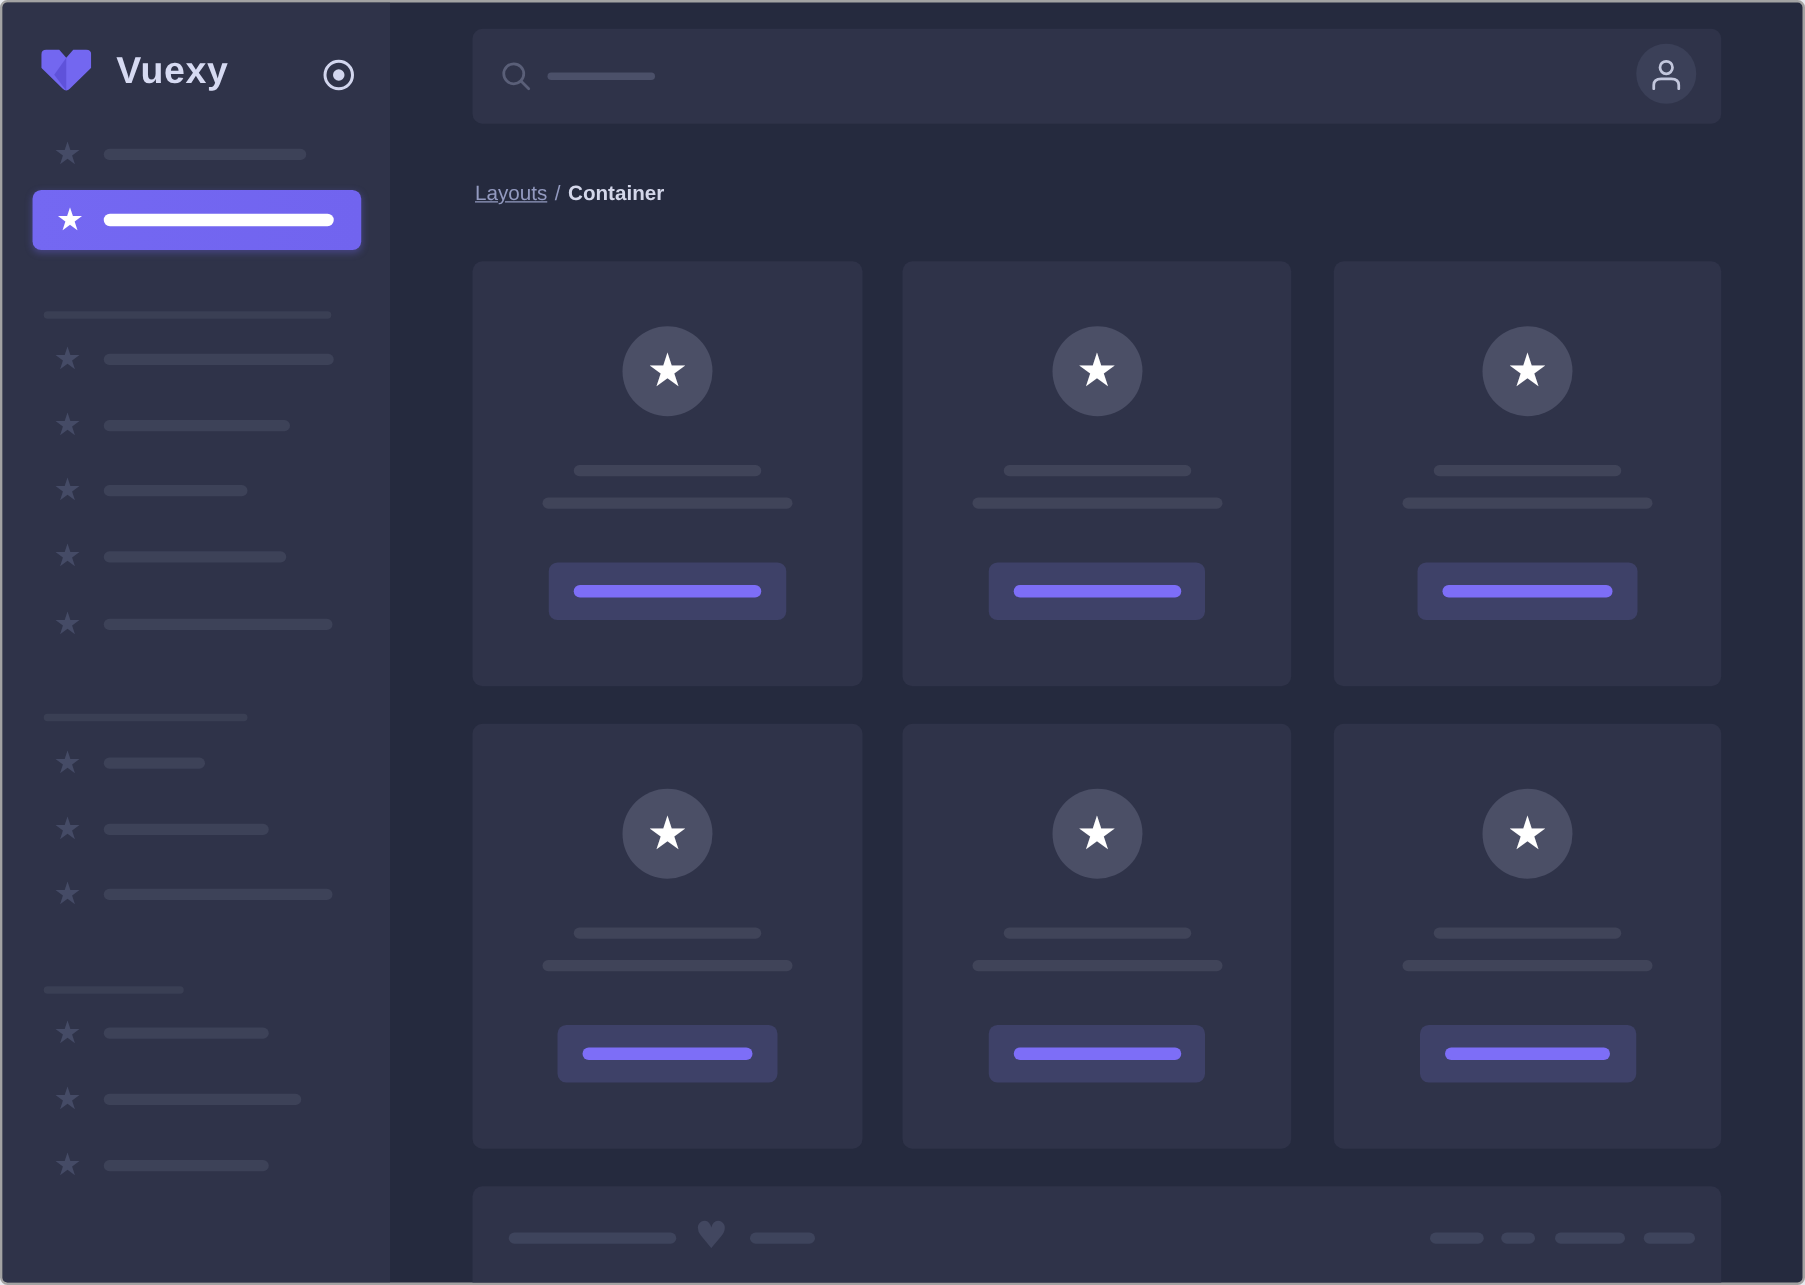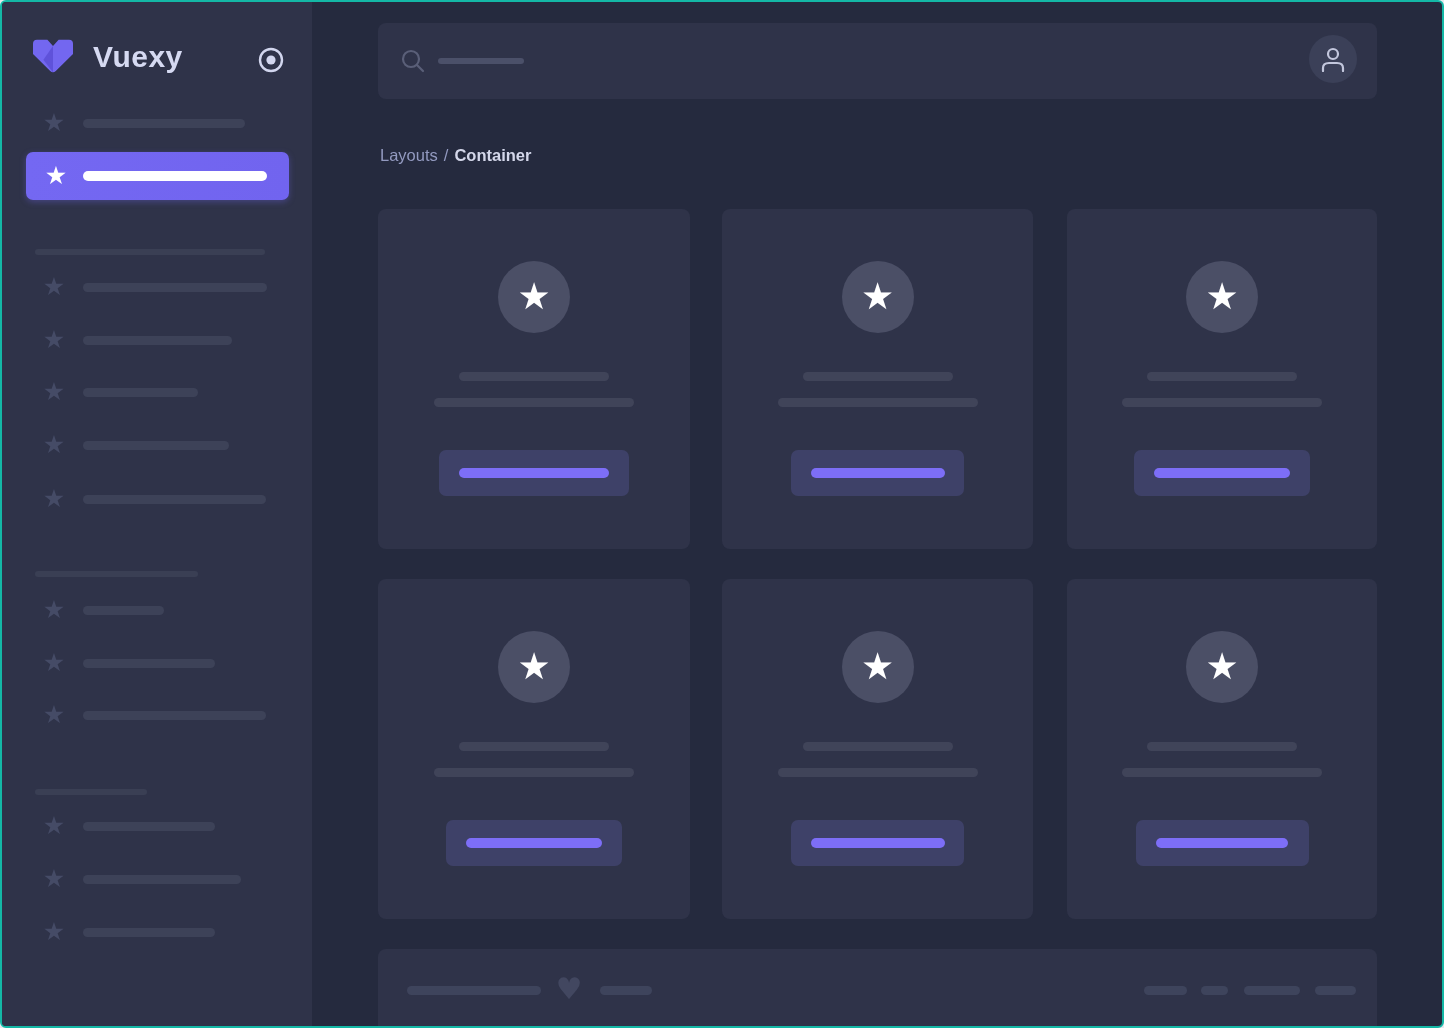--- a/index.html
+++ b/index.html
@@ -1,19 +1,19 @@
 <!DOCTYPE html>
 <html><head>
 <meta charset="utf-8">
 <style>
   html,body{margin:0;padding:0;background:#e8eaef;}
   *{box-sizing:border-box;}
   .frame{
     position:relative;width:1444px;height:1028px;overflow:hidden;
-    background:#252a3e;border:2px solid #14b8a6;border-radius:6px;
+    background:#252a3e;border:2px solid #a3a3a3;border-radius:6px;
     font-family:"Liberation Sans","DejaVu Sans",sans-serif;
   }
   
   .sidebar{position:absolute;left:0;top:0;width:310px;height:100%;background:#2f3349;}
   .logo-row{position:absolute;left:0;top:0;width:100%;height:100px;}
   .logo-svg{position:absolute;left:31px;top:37px;}
   .logo-text{position:absolute;left:91px;top:38px;font-size:30px;font-weight:700;color:#d6daf2;letter-spacing:.5px;}
   .pin-toggle{position:absolute;left:254px;top:43px;width:30px;height:30px;cursor:pointer;}
   .menu{position:absolute;left:0;top:0;width:100%;height:100%;}
   .menu-item{position:absolute;left:0;width:100%;height:24px;}
@@ -31,21 +31,21 @@
   .active-item .menu-star{left:16px;top:10px;color:#ffffff;}
   .active-item .skel{left:57px;top:19px;height:10px;background:#ffffff;}
   
   .searchbar{position:absolute;left:376px;top:21px;width:999px;height:76px;border-radius:8px;background:#2f3349;cursor:text;}
   .search-icon{position:absolute;left:22px;top:25px;}
   .search-ph{position:absolute;left:60px;top:35px;height:6px;border-radius:3px;background:#4b5069;}
   .avatar{position:absolute;left:931px;top:12px;width:48px;height:48px;border-radius:50%;background:#3b4058;cursor:pointer;}
   .avatar svg{position:absolute;left:12px;top:11px;}
   
   .breadcrumb{position:absolute;left:378px;top:144px;font-size:16.5px;color:#939ac0;}
-  .breadcrumb .crumb-link{cursor:pointer;}
+  .breadcrumb .crumb-link{cursor:pointer;text-decoration:underline;}
   .breadcrumb .sep{margin:0 6px;}
   .breadcrumb .current{color:#d4d7ea;font-weight:700;}
   
   .card{position:absolute;height:340px;border-radius:8px;background:#2f3349;}
   .card-circle{
     position:absolute;top:52px;width:72px;height:72px;border-radius:50%;background:#4b4f66;
     text-align:center;
   }
   .card-circle .c-star{
     font-family:"DejaVu Sans",sans-serif;font-size:37px;line-height:72px;color:#ffffff;

